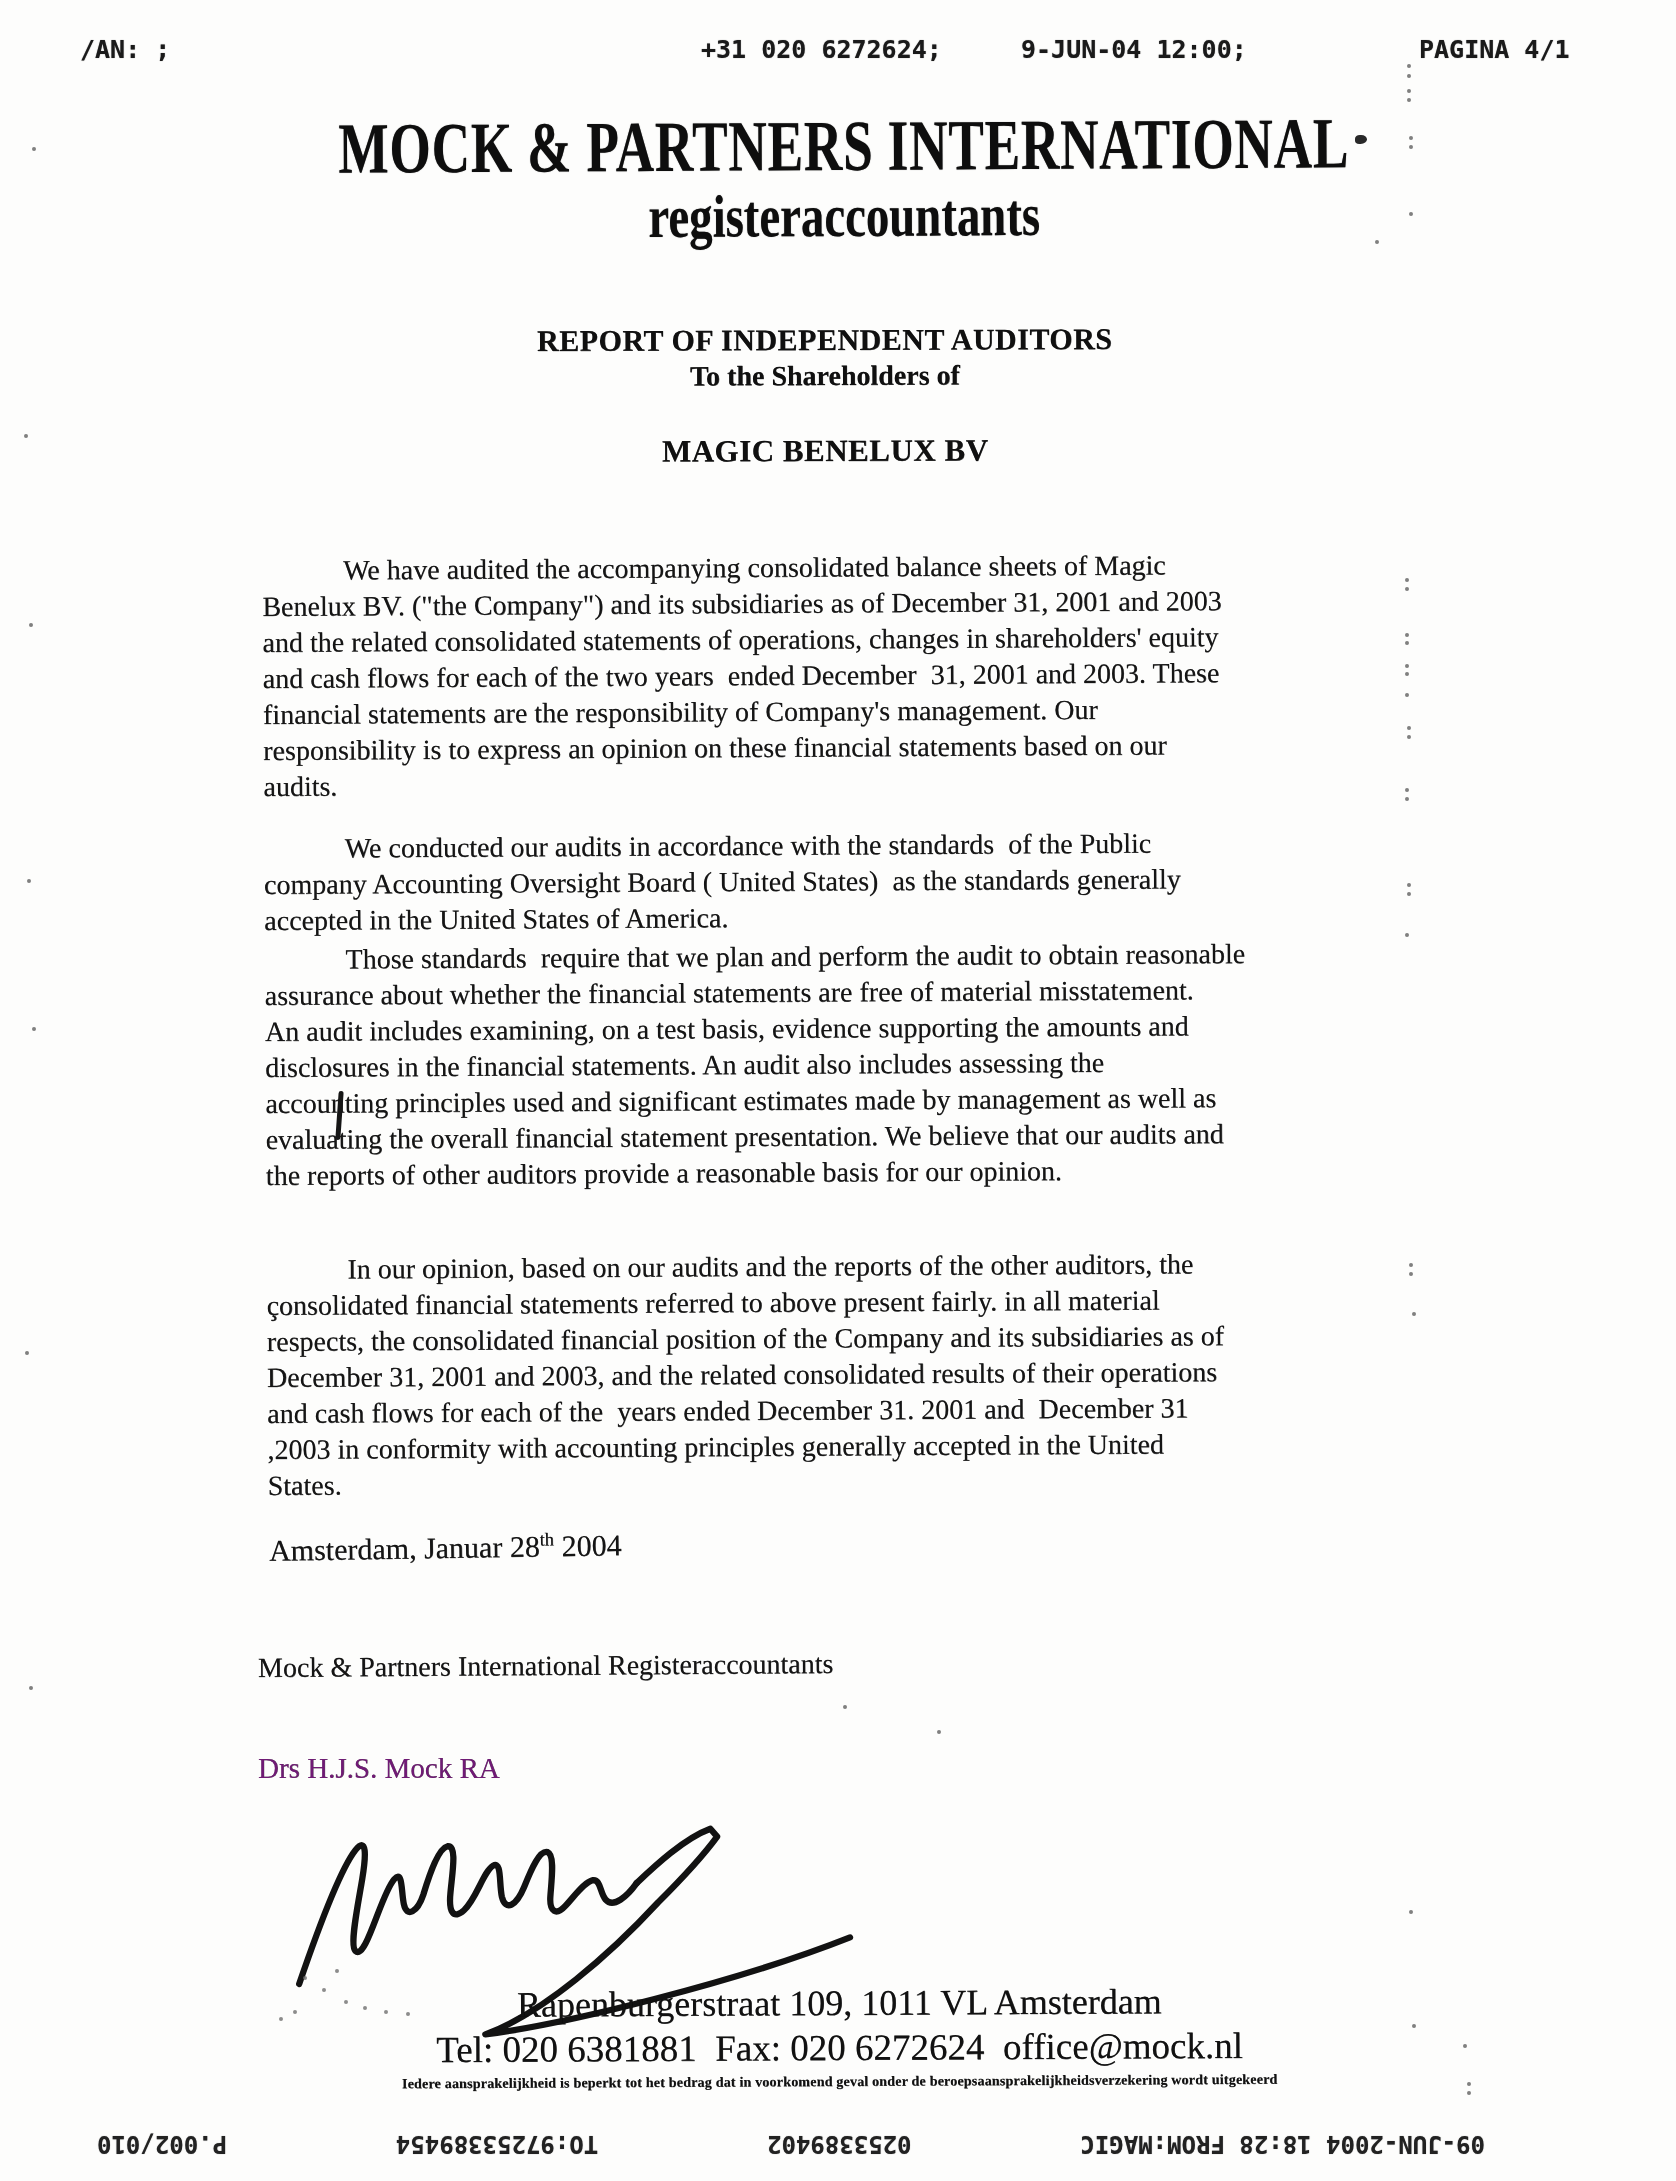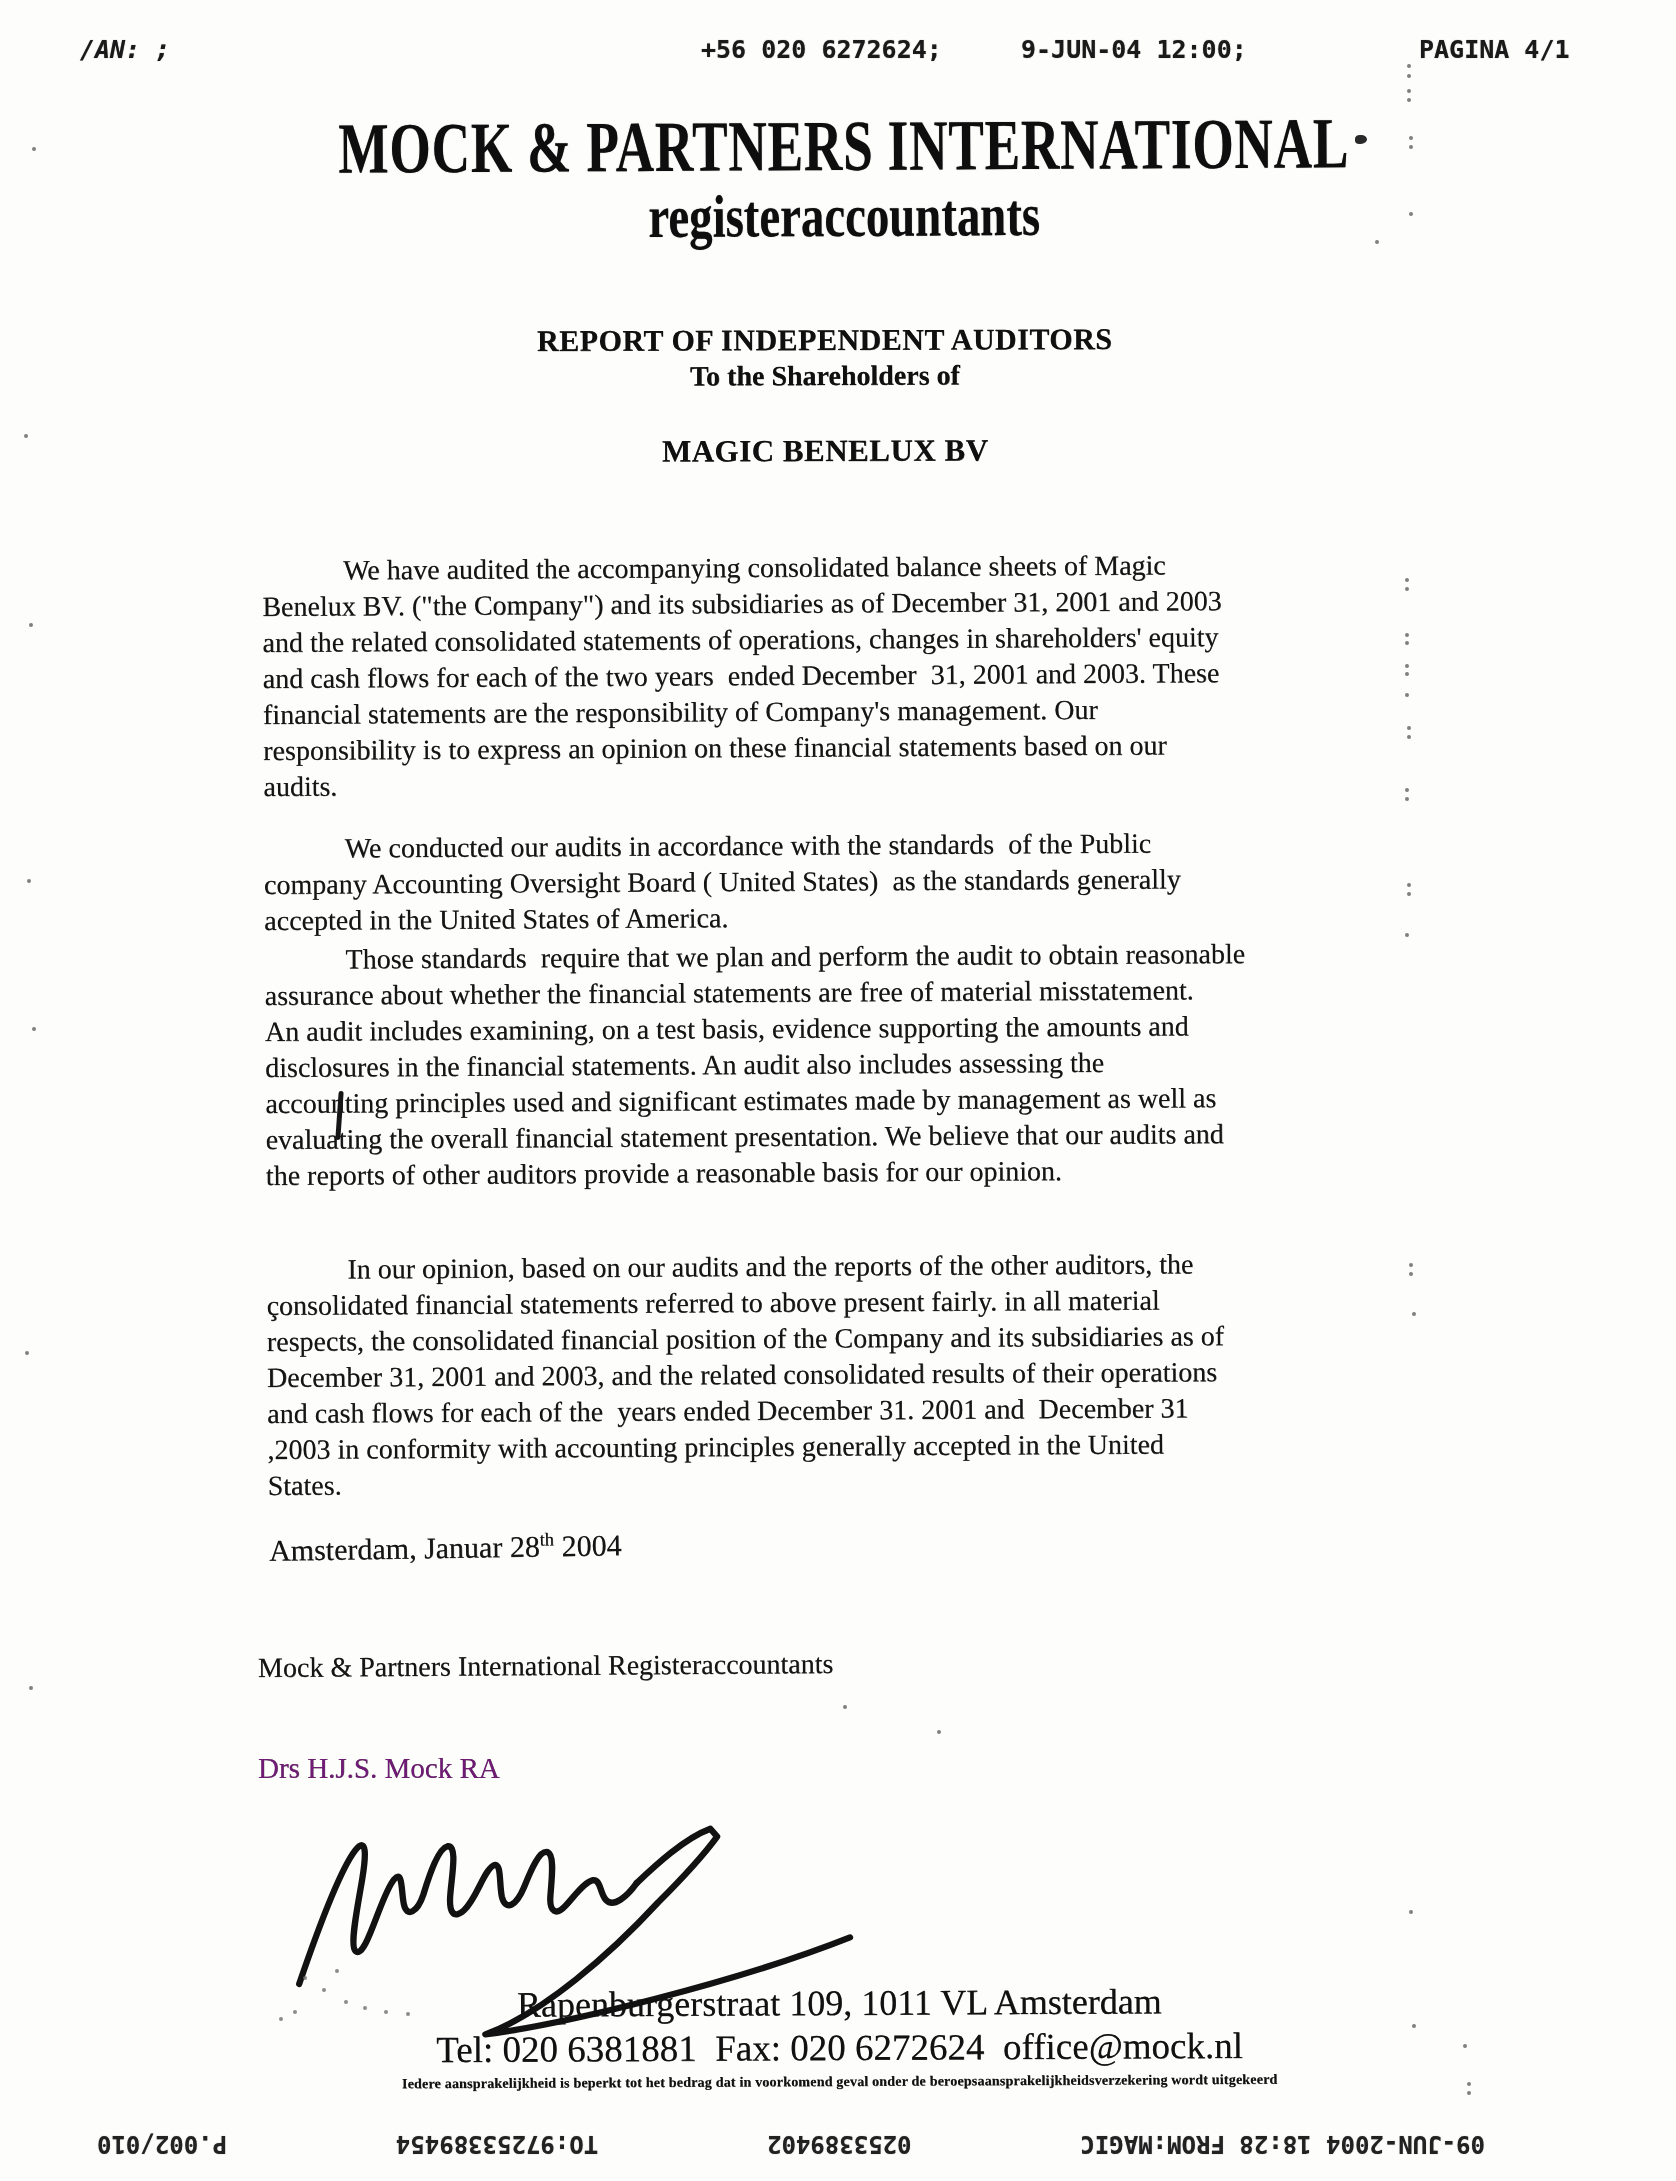--- a/index.html
+++ b/index.html
@@ -94,22 +94,22 @@
     font-size:14px;font-weight:700;margin-top:4.9px;letter-spacing:0.2px;white-space:pre;
   }
   
   .speck{position:absolute;width:3.9px;height:3.9px;background:#4a4a4a;border-radius:50%;opacity:.7;}
   .speck.big{width:11.6px;height:8.7px;border-radius:45% 55% 60% 40%;opacity:.95;background:#1d1d1d;}
   .speck.pencil{background:#6f6f6f;opacity:.8;}
 </style>
 </head>
 <body>
 
-<span class="fax-line" style="left:80px;top:35px;font-style:italic;">/AN: ;</span>
-<span class="fax-line" style="left:701px;top:35px;">+56 020 6272624;</span>
+<span class="fax-line" style="left:80px;top:35px;">/AN: ;</span>
+<span class="fax-line" style="left:701px;top:35px;">+31 020 6272624;</span>
 <span class="fax-line" style="left:1021px;top:35px;">9-JUN-04 12:00;</span>
 <span class="fax-line" style="left:1419px;top:35px;">PAGINA 4/1</span>
 
 <div class="letterhead">
   <div>
     <span class="company-name">MOCK &amp; PARTNERS INTERNATIONAL</span>
   </div>
   <div class="company-sub">
     <span>registeraccountants</span>
   </div>

